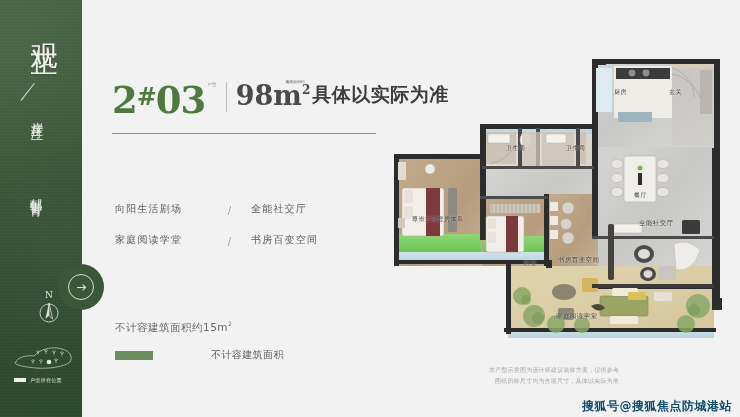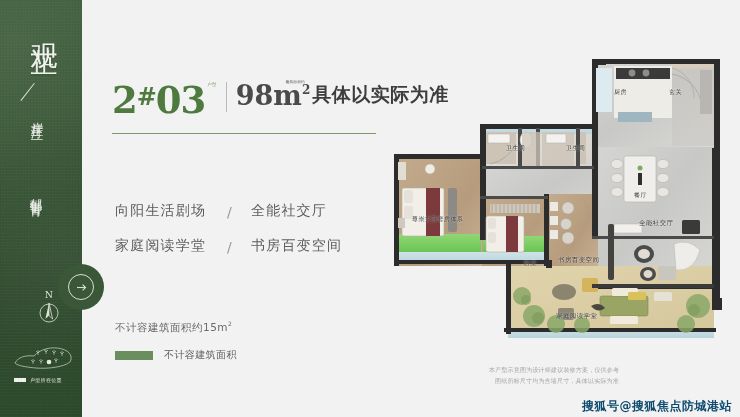--- a/index.html
+++ b/index.html
@@ -107,35 +107,35 @@
   .rule { position: absolute; left: 112px; top: 133px; width: 264px; height: 1px; background: #7a9a6c; }
   .rooms {
     position: absolute; left: 112px; top: 147px;
     color: #6c6c6c; font-size: 14.5px; letter-spacing: 3px;
     font-family: "DejaVu Sans", sans-serif;
   }
   .rooms .sep { color: #b5b5b5; font-size: 11px; padding: 0 1px; }
 
   .feature-list { position: absolute; left: 115px; top: 202px; }
   .feature-row {
-    display: flex; align-items: flex-end; color: #5e5e5e; font-size: 14px;
+    display: flex; align-items: flex-end; color: #5e5e5e; font-size: 10px;
     letter-spacing: 1.2px; margin-bottom: 17px; font-family: "DejaVu Sans", sans-serif;
   }
   .feature-row .fl { width: 94px; }
   .feature-row .fsep { width: 42px; text-align: center; color: #9a9a9a; }
   .feature-row .fr { }
 
   .area-note {
     position: absolute; left: 115px; top: 320px; color: #6a6a6a; font-size: 10.5px;
     letter-spacing: .5px; font-family: "DejaVu Sans", sans-serif;
   }
   .area-note sup { font-size: 6px; vertical-align: 5px; }
 
   .legend-row { position: absolute; left: 115px; top: 348px; display: flex; align-items: center; }
-  .legend-item { display: flex; align-items: center; }
+  .legend-item { display: flex; align-items: center; gap: 47px; }
   .legend-item .swatch { width: 38px; height: 9px; display: block; }
   .legend-item .lbl {
     margin-left: 11px; color: #5d5d5d; font-size: 10px; letter-spacing: .4px;
     font-family: "DejaVu Sans", sans-serif;
   }
   .legend-gap { width: 36px; }
 
   
   .plan { position: absolute; left: 386px; top: 28px; width: 340px; height: 335px; }
   .rm {

